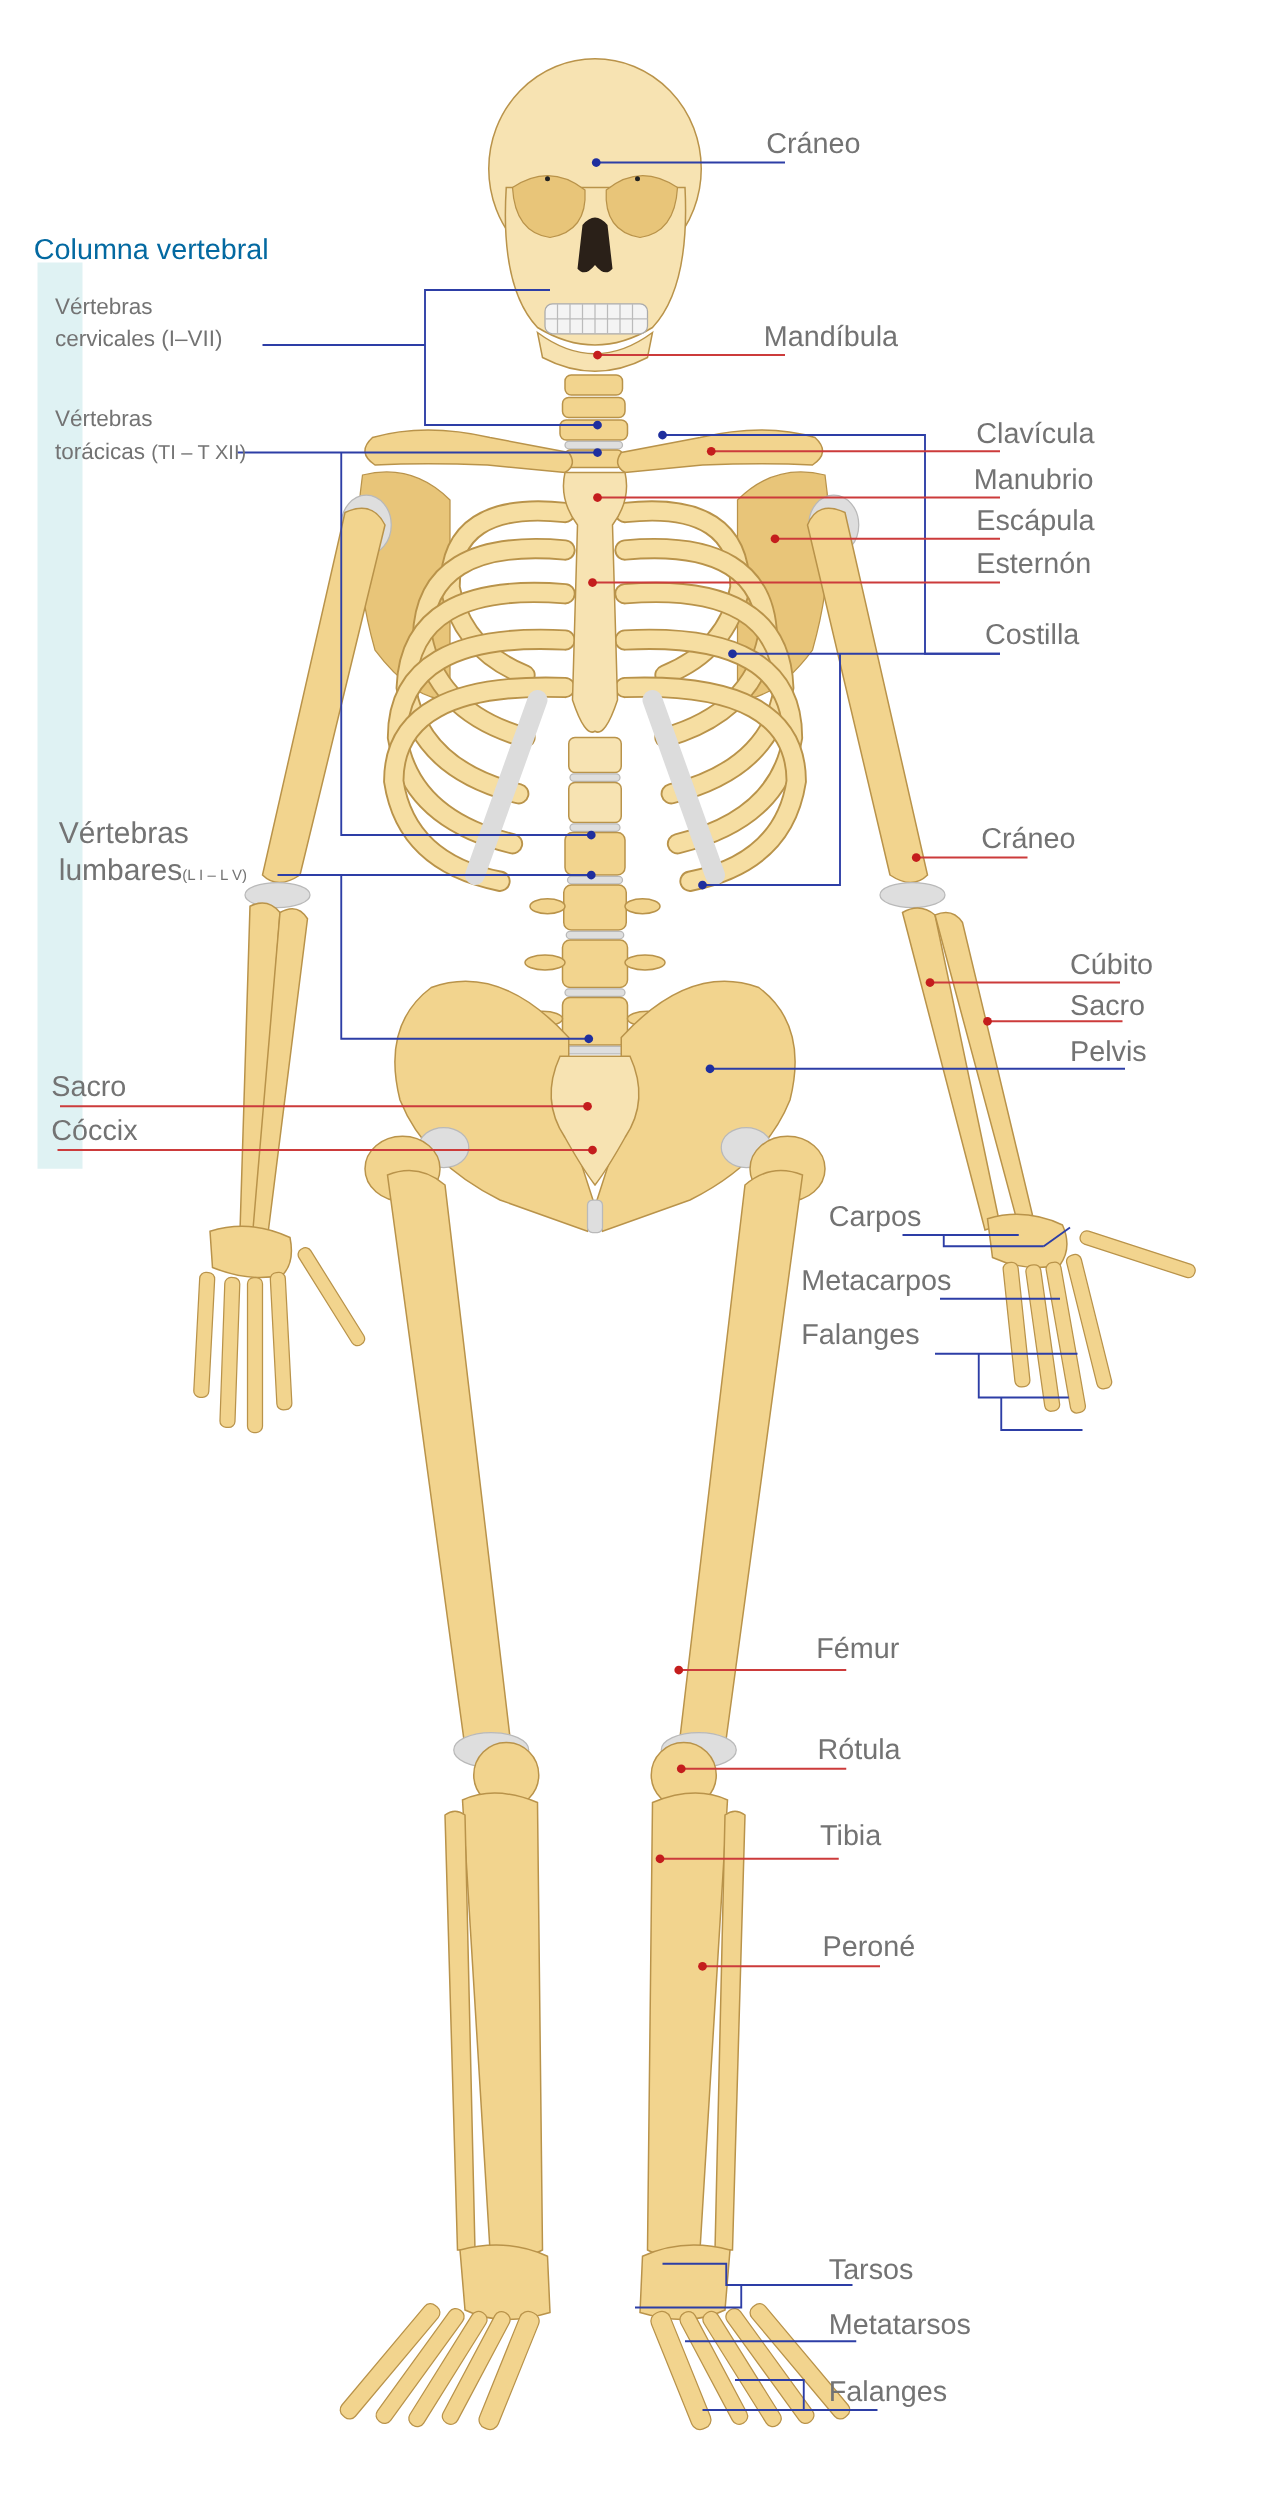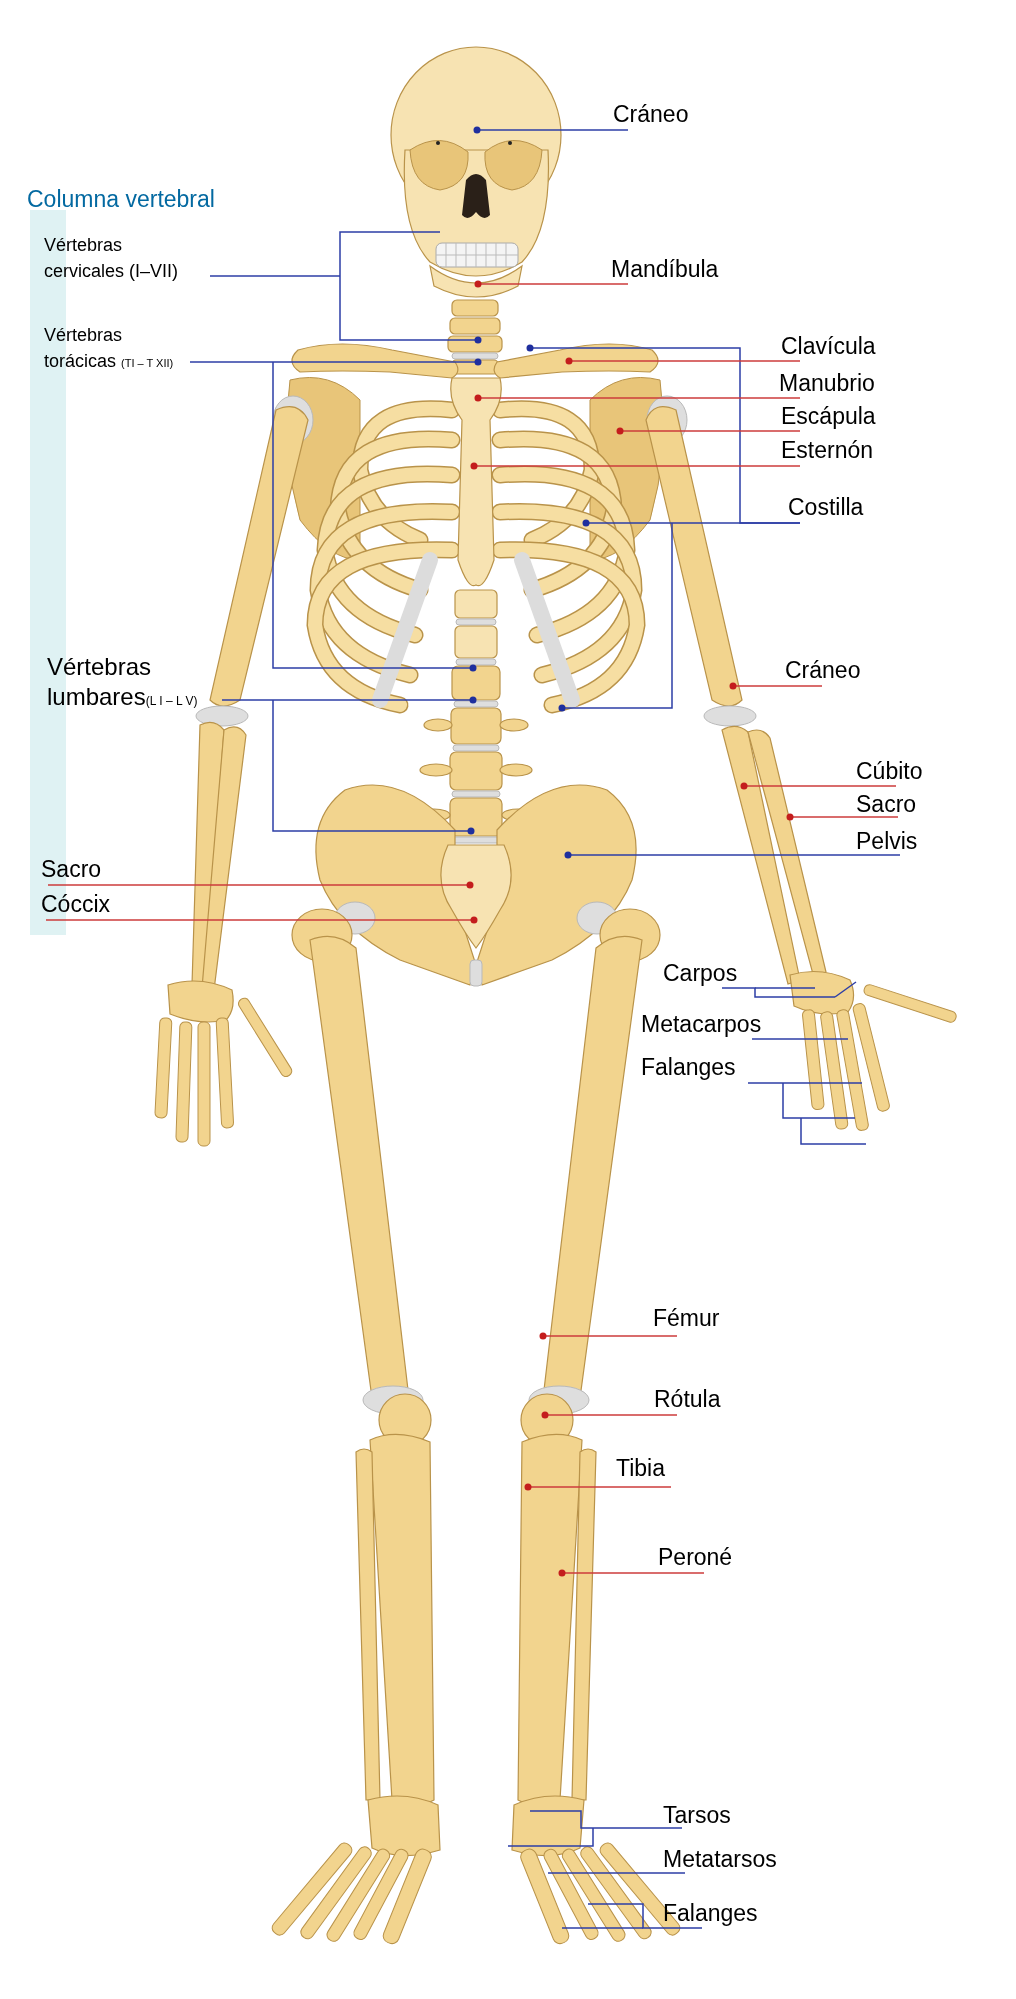--- a/index.html
+++ b/index.html
@@ -1,21 +1,21 @@
 <!DOCTYPE html>
 <html><head>
 <meta charset="utf-8">
 <style>
   html, body { margin: 0; padding: 0; background: #ffffff; }
   body { width: 1016px; height: 1999px; position: relative; overflow: hidden;
          font-family: "Liberation Sans", "DejaVu Sans", sans-serif; }
   #diagram { position: absolute; left: 0; top: 0; width: 1016px; height: 1999px; }
-  .lbl { position: absolute; color: #000000; font-size: 23px; line-height: 1; white-space: nowrap; }
+  .lbl { position: absolute; color: #737373; font-size: 23px; line-height: 1; white-space: nowrap; }
   .lbl.small { font-size: 18px; line-height: 1.45; }
-  .lbl .tiny { font-size: 11px; }
+  .lbl .tiny { font-size: 16px; }
   .lbl.section { color: #0369a1; font-size: 23px; }
   .spine-band { position: absolute; left: 30px; top: 210px; width: 36px; height: 725px; background: #dff2f3; }
 </style>
 </head>
 <body>
 
 <div class="spine-band"></div>
 
 <svg id="diagram" viewBox="0 0 1016 1999" xmlns="http://www.w3.org/2000/svg">
   <defs>
@@ -305,17 +305,17 @@
 <div class="lbl" style="left:788px; top:496px;">Costilla</div>
 <div class="lbl" style="left:785px; top:659px;">Cráneo</div>
 <div class="lbl" style="left:856px; top:760px;">Cúbito</div>
 <div class="lbl" style="left:856px; top:793px;">Sacro</div>
 <div class="lbl" style="left:856px; top:830px;">Pelvis</div>
 <div class="lbl" style="left:663px; top:962px;">Carpos</div>
 <div class="lbl" style="left:641px; top:1013px;">Metacarpos</div>
 <div class="lbl" style="left:641px; top:1056px;">Falanges</div>
 <div class="lbl" style="left:653px; top:1307px;">Fémur</div>
 <div class="lbl" style="left:654px; top:1388px;">Rótula</div>
-<div class="lbl" style="left:616px; top:1457px;text-align:center;">Tibia</div>
+<div class="lbl" style="left:656px; top:1457px;text-align:center;">Tibia</div>
 <div class="lbl" style="left:658px; top:1546px;">Peroné</div>
 <div class="lbl" style="left:663px; top:1804px;">Tarsos</div>
 <div class="lbl" style="left:663px; top:1848px;">Metatarsos</div>
 <div class="lbl" style="left:663px; top:1902px;">Falanges</div>
 
 </body></html>

